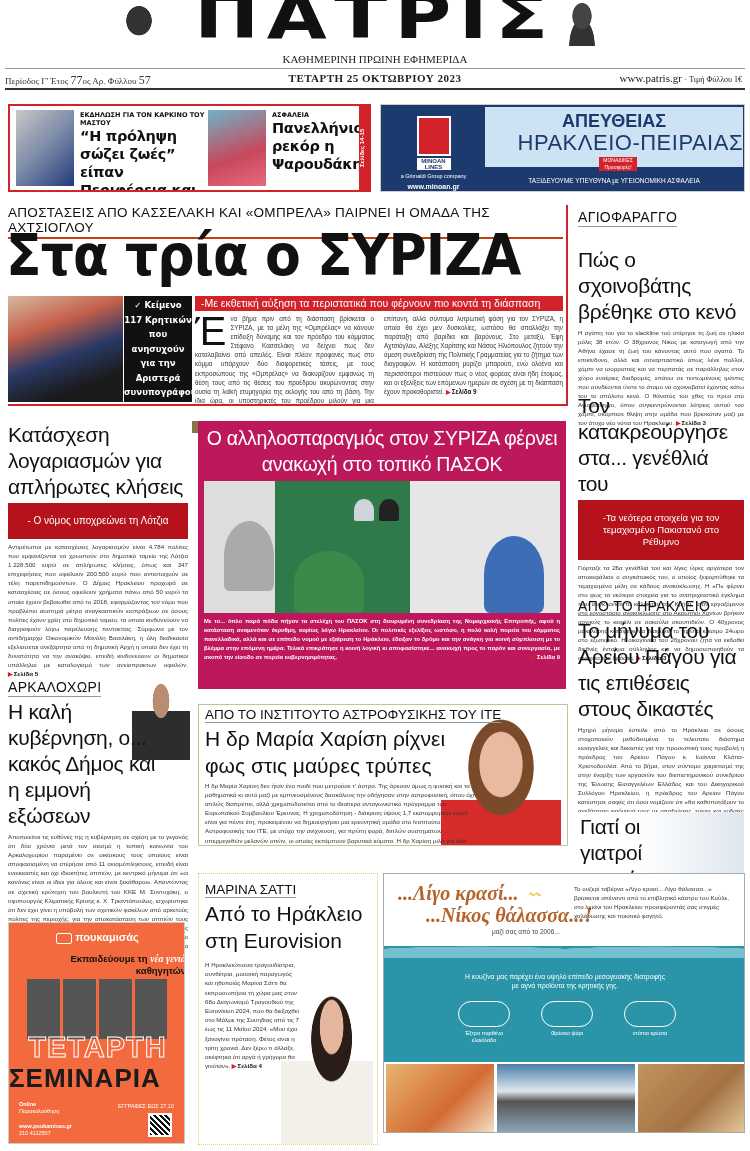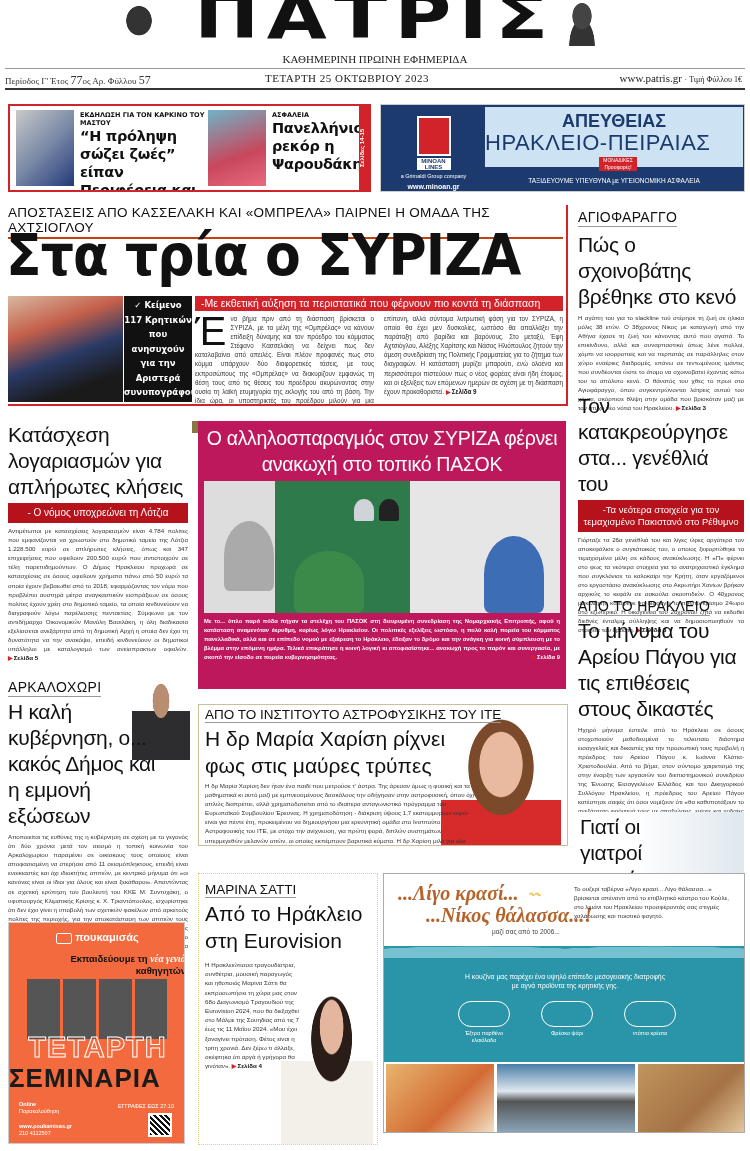--- a/index.html
+++ b/index.html
@@ -8,58 +8,58 @@
 
 .mast-title{left:0;top:0;width:750px;text-align:center;font-family:"DejaVu Sans",sans-serif;font-weight:900;font-size:62px;letter-spacing:6px;line-height:50px;top:-8px;color:#111;transform:scaleX(1.25)}
 .portrait{width:44px;height:46px;top:0;background:radial-gradient(circle at 50% 40%,#555 0 35%,#bbb 36% 45%,transparent 46%),linear-gradient(#fff,#fff)}
 .portrait.l{left:117px;background:radial-gradient(ellipse at 50% 45%,#333 0 40%,transparent 42%)}
 .portrait.r{left:560px;background:radial-gradient(ellipse at 50% 35%,#444 0 30%,transparent 32%),radial-gradient(ellipse at 50% 100%,#333 0 40%,transparent 42%)}
 .mast-sub{left:0;width:750px;top:53px;text-align:center;font-family:"Liberation Serif",serif;font-size:11px;color:#222}
 .mast-rule{left:5px;width:740px;height:1px;background:#999;top:68px}
 .mast-rule2{left:5px;width:740px;height:2px;background:#333;top:88px}
 .mast-issue{left:5px;top:73px;font-family:"Liberation Serif",serif;font-size:9px;color:#333}
 .mast-issue b{font-size:12px;font-weight:normal}
-.mast-date{left:0;width:694px;text-align:center;top:72px;font-family:"Liberation Serif",serif;font-weight:normal;font-size:11px;letter-spacing:.5px}
+.mast-date{left:0;width:750px;text-align:center;top:72px;font-family:"Liberation Serif",serif;font-weight:bold;font-size:11px;letter-spacing:.5px}
 .mast-web{right:8px;top:72px;font-family:"Liberation Serif",serif;font-size:11px}
 .mast-web small{font-size:8px}
 
 .promo{left:8px;top:104px;width:363px;height:88px;border:2px solid #d2232a;background:#fff;overflow:hidden}
 .promo .ph{top:4px;width:58px;height:76px;background:linear-gradient(135deg,#c9c9c9,#7b8aa7 50%,#233a7a)}
 .promo .ph1{left:6px}
 .promo .ph2{left:198px;background:linear-gradient(160deg,#6fb3c7,#c8475c 60%,#e86a7d)}
 .promo .kick{font-family:"DejaVu Sans",sans-serif;font-size:6.5px;font-weight:bold;color:#111}
 .promo .hd{font-family:"DejaVu Sans",sans-serif;font-weight:900;font-size:14.5px;line-height:18px;color:#111;letter-spacing:-.3px}
 .promo .side{right:0;top:0;width:10px;height:84px;background:#d2232a;color:#fff;font-size:6px;font-weight:bold;writing-mode:vertical-rl;transform:rotate(180deg);text-align:center}
 .ad-minoan{left:380px;top:104px;width:365px;height:88px;background:#1d3a6e;border:1px solid #ccc}
 .ad-minoan .logo{left:5px;top:5px;width:95px;height:78px;color:#fff;text-align:center;font-size:7px}
 .ad-minoan .logo .box{width:34px;height:40px;background:#d2232a;margin:6px auto 2px;border:2px solid #fff}
 .ad-minoan .logo .nm{font-weight:bold;font-size:6px;background:#fff;color:#1d3a6e;width:34px;margin:0 auto}
 .ad-minoan .sky{left:104px;top:2px;width:258px;height:60px;background:#cde3f3}
 .ad-minoan .t1{left:104px;top:6px;width:258px;text-align:center;font-size:18px;color:#1d3a6e;font-weight:bold}
-.ad-minoan .t2{left:104px;top:25px;width:258px;text-align:left;font-size:22px;color:#1d3a6e;letter-spacing:.5px}
+.ad-minoan .t2{left:104px;top:25px;width:258px;text-align:right;font-size:22px;color:#1d3a6e;letter-spacing:.5px}
 .ad-minoan .badge{left:218px;top:52px;width:38px;height:14px;background:#d2232a;color:#fff;font-size:5px;text-align:center;line-height:7px}
 .ad-minoan .t3{left:104px;top:72px;width:258px;text-align:center;font-size:6.5px;color:#fff}
 
 .lead-kicker{left:8px;top:205px;width:555px;font-size:13.5px;letter-spacing:.3px;color:#111;border-bottom:2px solid #c2410c;padding-bottom:2px}
 .lead-title{left:6px;top:222px;width:560px;font-family:"DejaVu Sans",sans-serif;font-weight:900;font-size:56px;line-height:68px;color:#111;transform:scaleX(.93);transform-origin:left;letter-spacing:-1px;white-space:nowrap}
 .lead-frame{left:566px;top:205px;width:2px;height:200px;background:#d2232a}
 .lead-frame-b{left:8px;top:404px;width:560px;height:2px;background:#d2232a}
 .lead-photo{left:8px;top:296px;width:115px;height:106px;background:linear-gradient(160deg,#d9b8a0 0,#c45f4a 30%,#2a3a66 55%,#1a1a1a 80%)}
 .lead-box{left:124px;top:296px;width:68px;height:106px;background:#111;color:#fff;font-family:"DejaVu Sans",sans-serif;font-weight:bold;font-size:8.5px;line-height:14.5px;text-align:center;padding-top:2px}
 .lead-sub{left:195px;top:296px;width:368px;height:15px;background:#d2232a;color:#fff;font-size:10.5px;padding-left:6px;line-height:15px;white-space:nowrap;overflow:hidden}
 .lead-body{left:195px;top:314px;width:368px;font-size:6.3px;line-height:9.1px;color:#333;column-count:2;column-gap:10px;text-align:justify}
 .dropcap{float:left;font-size:40px;line-height:34px;margin-right:4px;color:#111}
 .ref{color:#111;font-weight:bold;white-space:nowrap}
 .ref::before{content:"▶";color:#d2232a;font-size:6px;margin-right:1px}
 
 .rc{left:578px;width:166px}
 .sec-kick{font-size:14px;color:#111;border-bottom:1px solid #999;display:inline-block;padding-bottom:1px;letter-spacing:.3px}
 .rc-title{font-size:21px;line-height:26px;color:#111;letter-spacing:-.3px}
 .rc-body{font-size:6.2px;line-height:9px;color:#333;text-align:justify}
-.red-strip{background:#b5121b;color:#fff;text-align:center;font-size:9.5px;line-height:12px;padding:4px}
+.red-strip{background:#b5121b;color:#fff;text-align:center;font-size:9.5px;line-height:12px;padding:12px}
 
 .lc{left:8px;width:180px}
 .lc-title{font-size:21px;line-height:26px;color:#111;letter-spacing:-.3px}
 .lc-body{font-size:6.2px;line-height:9.1px;color:#333;text-align:justify}
 
 .pasok{left:198px;top:421px;width:368px;height:268px;background:#be185d}
 .pasok-t{left:0;top:4px;width:368px;text-align:center;color:#fff;font-size:19.5px;line-height:26px;letter-spacing:-.3px}
 .pasok-photo{left:6px;top:60px;width:356px;height:132px;background:linear-gradient(90deg,#ddd 0 20%,#2f7a4a 20% 58%,#e6e6e6 58%),#ccc}
 .pasok-photo .p{position:absolute;border-radius:50% 50% 10% 10%}
 .pasok-cap{left:6px;top:196px;width:356px;color:#fff;font-size:5.8px;line-height:8.9px;font-weight:bold;text-align:justify}
@@ -157,21 +157,21 @@
 <div class="abs lead-box">✓ Κείμενο 117 Κρητικών που ανησυχούν για την Αριστερά συνυπογράφουν Γ. Σταθάκης και Α. Ξανθός</div>
 <div class="abs lead-sub">-Με εκθετική αύξηση τα περιστατικά που φέρνουν πιο κοντά τη διάσπαση</div>
 <div class="abs lead-body">
   <span class="dropcap">Έ</span><span>να βήμα πριν από τη διάσπαση βρίσκεται ο ΣΥΡΙΖΑ, με τα μέλη της «Ομπρέλας» να κάνουν επίδειξη δύναμης και τον πρόεδρο του κόμματος Στέφανο Κασσελάκη να δείχνει πως δεν καταλαβαίνει από απειλές. Είναι πλέον προφανές πως στο κόμμα υπάρχουν δύο διαφορετικές τάσεις, με τους εκπροσώπους της «Ομπρέλας» να διακυρίζουν εμφανώς τη θέση τους από τις θέσεις του προέδρου ακυρώνοντας στην ουσία τη λαϊκή ετυμηγορία της εκλογής του από τη βάση. Την ίδια ώρα, οι υποστηρικτές του προέδρου μιλούν για μια επίπονη, αλλά σύντομα λυτρωτική φάση για τον ΣΥΡΙΖΑ, η οποία θα έχει μεν δυσκολίες, ωστόσο θα απαλλάξει την παράταξη από βαρίδια και βαρόνους. Στο μεταξύ, Έφη Αχτσιόγλου, Αλέξης Χαρίτσης και Νάσος Ηλιόπουλος ζητούν την άμεση συνεδρίαση της Πολιτικής Γραμματείας για το ζήτημα των διαγραφών. Η κατάσταση μυρίζει μπαρούτι, ενώ ολοένα και περισσότεροι πιστεύουν πως ο νέος φορέας είναι ήδη έτοιμος, και οι εξελίξεις των επόμενων ημερών σε σχέση με τη διάσπαση έχουν προκαθοριστεί.</span>
   <span class="ref">Σελίδα 9</span>
 </div>
 <div class="abs lead-frame-b"></div>
 
 <div class="abs rc" style="top:208px">
   <div class="sec-kick">ΑΓΙΟΦΑΡΑΓΓΟ</div>
-  <div class="rc-title" style="margin-top:5px">Πώς ο σχοινοβάτης βρέθηκε στο κενό</div>
+  <div class="rc-title" style="margin-top:20px">Πώς ο σχοινοβάτης βρέθηκε στο κενό</div>
   <div class="rc-body" style="margin-top:3px"><span>Η αγάπη του για το slackline τού στέρησε τη ζωή σε ηλικία μόλις 38 ετών. Ο 38χρονος Νίκος με καταγωγή από την Αθήνα έχασε τη ζωή του κάνοντας αυτό που αγαπά. Το επικίνδυνο, αλλά και συναρπαστικό όπως λένε πολλοί, χόμπι να ισορροπείς και να περπατάς σε παράλληλες στον χώρο εναέριες διαδρομές, επάνω σε τεντωμένους ιμάντες που συνδέονται ώστε το άτομο να σχοινοβατεί έχοντας κάτω του το απόλυτο κενό. Ο θάνατός του χθες το πρωί στο Αγιοφάραγγο, όπου συγκεντρώνονται λάτρεις αυτού του χόμπι, σκόρπισε θλίψη στην ομάδα που βρισκόταν μαζί με τον άτυχο νέο νότια του Ηρακλείου.</span> <span class="ref">Σελίδα 3</span></div>
 </div>
 <div class="abs rc" style="top:393px">
   <div class="rc-title">Τον κατακρεούργησε στα... γενέθλιά του</div>
   <div class="red-strip" style="margin-top:3px">-Τα νεότερα στοιχεία για τον τεμαχισμένο Πακιστανό στο Ρέθυμνο</div>
   <div class="rc-body" style="margin-top:3px"><span>Γιόρταζε τα 26α γενέθλιά του και λίγες ώρες αργότερα τον αποκεφάλισε ο συγκάτοικός του, ο οποίος ξεφορτώθηκε τα τεμαχισμένα μέλη σε κάδους ανακύκλωσης. Η «Π» φέρνει στο φως τα νεότερα στοιχεία για το ανατριχιαστικό έγκλημα που συγκλόνισε το καλοκαίρι την Κρήτη, όταν εργαζόμενοι στο εργοστάσιο ανακύκλωσης στο Ακρωτήρι Χανίων βρήκαν αρχικώς το κεφάλι σε σακούλα σκουπιδιών. Ο 40χρονος μακελάρης κατάφερε να διαφύγει το πρώτο κρίσιμο 24ωρο στο εξωτερικό. Η οικογένεια του 26χρονου ζητά να εκδοθεί διεθνές ένταλμα σύλληψης και να δημοσιοποιηθούν τα στοιχεία του δράστη.</span> <span class="ref">Σελίδα 3</span></div>
 </div>
 <div class="abs rc" style="top:597px">
   <div class="sec-kick">ΑΠΟ ΤΟ ΗΡΑΚΛΕΙΟ</div>
   <div class="rc-title" style="margin-top:2px">Το μήνυμα του Αρείου Πάγου για τις επιθέσεις στους δικαστές</div>

